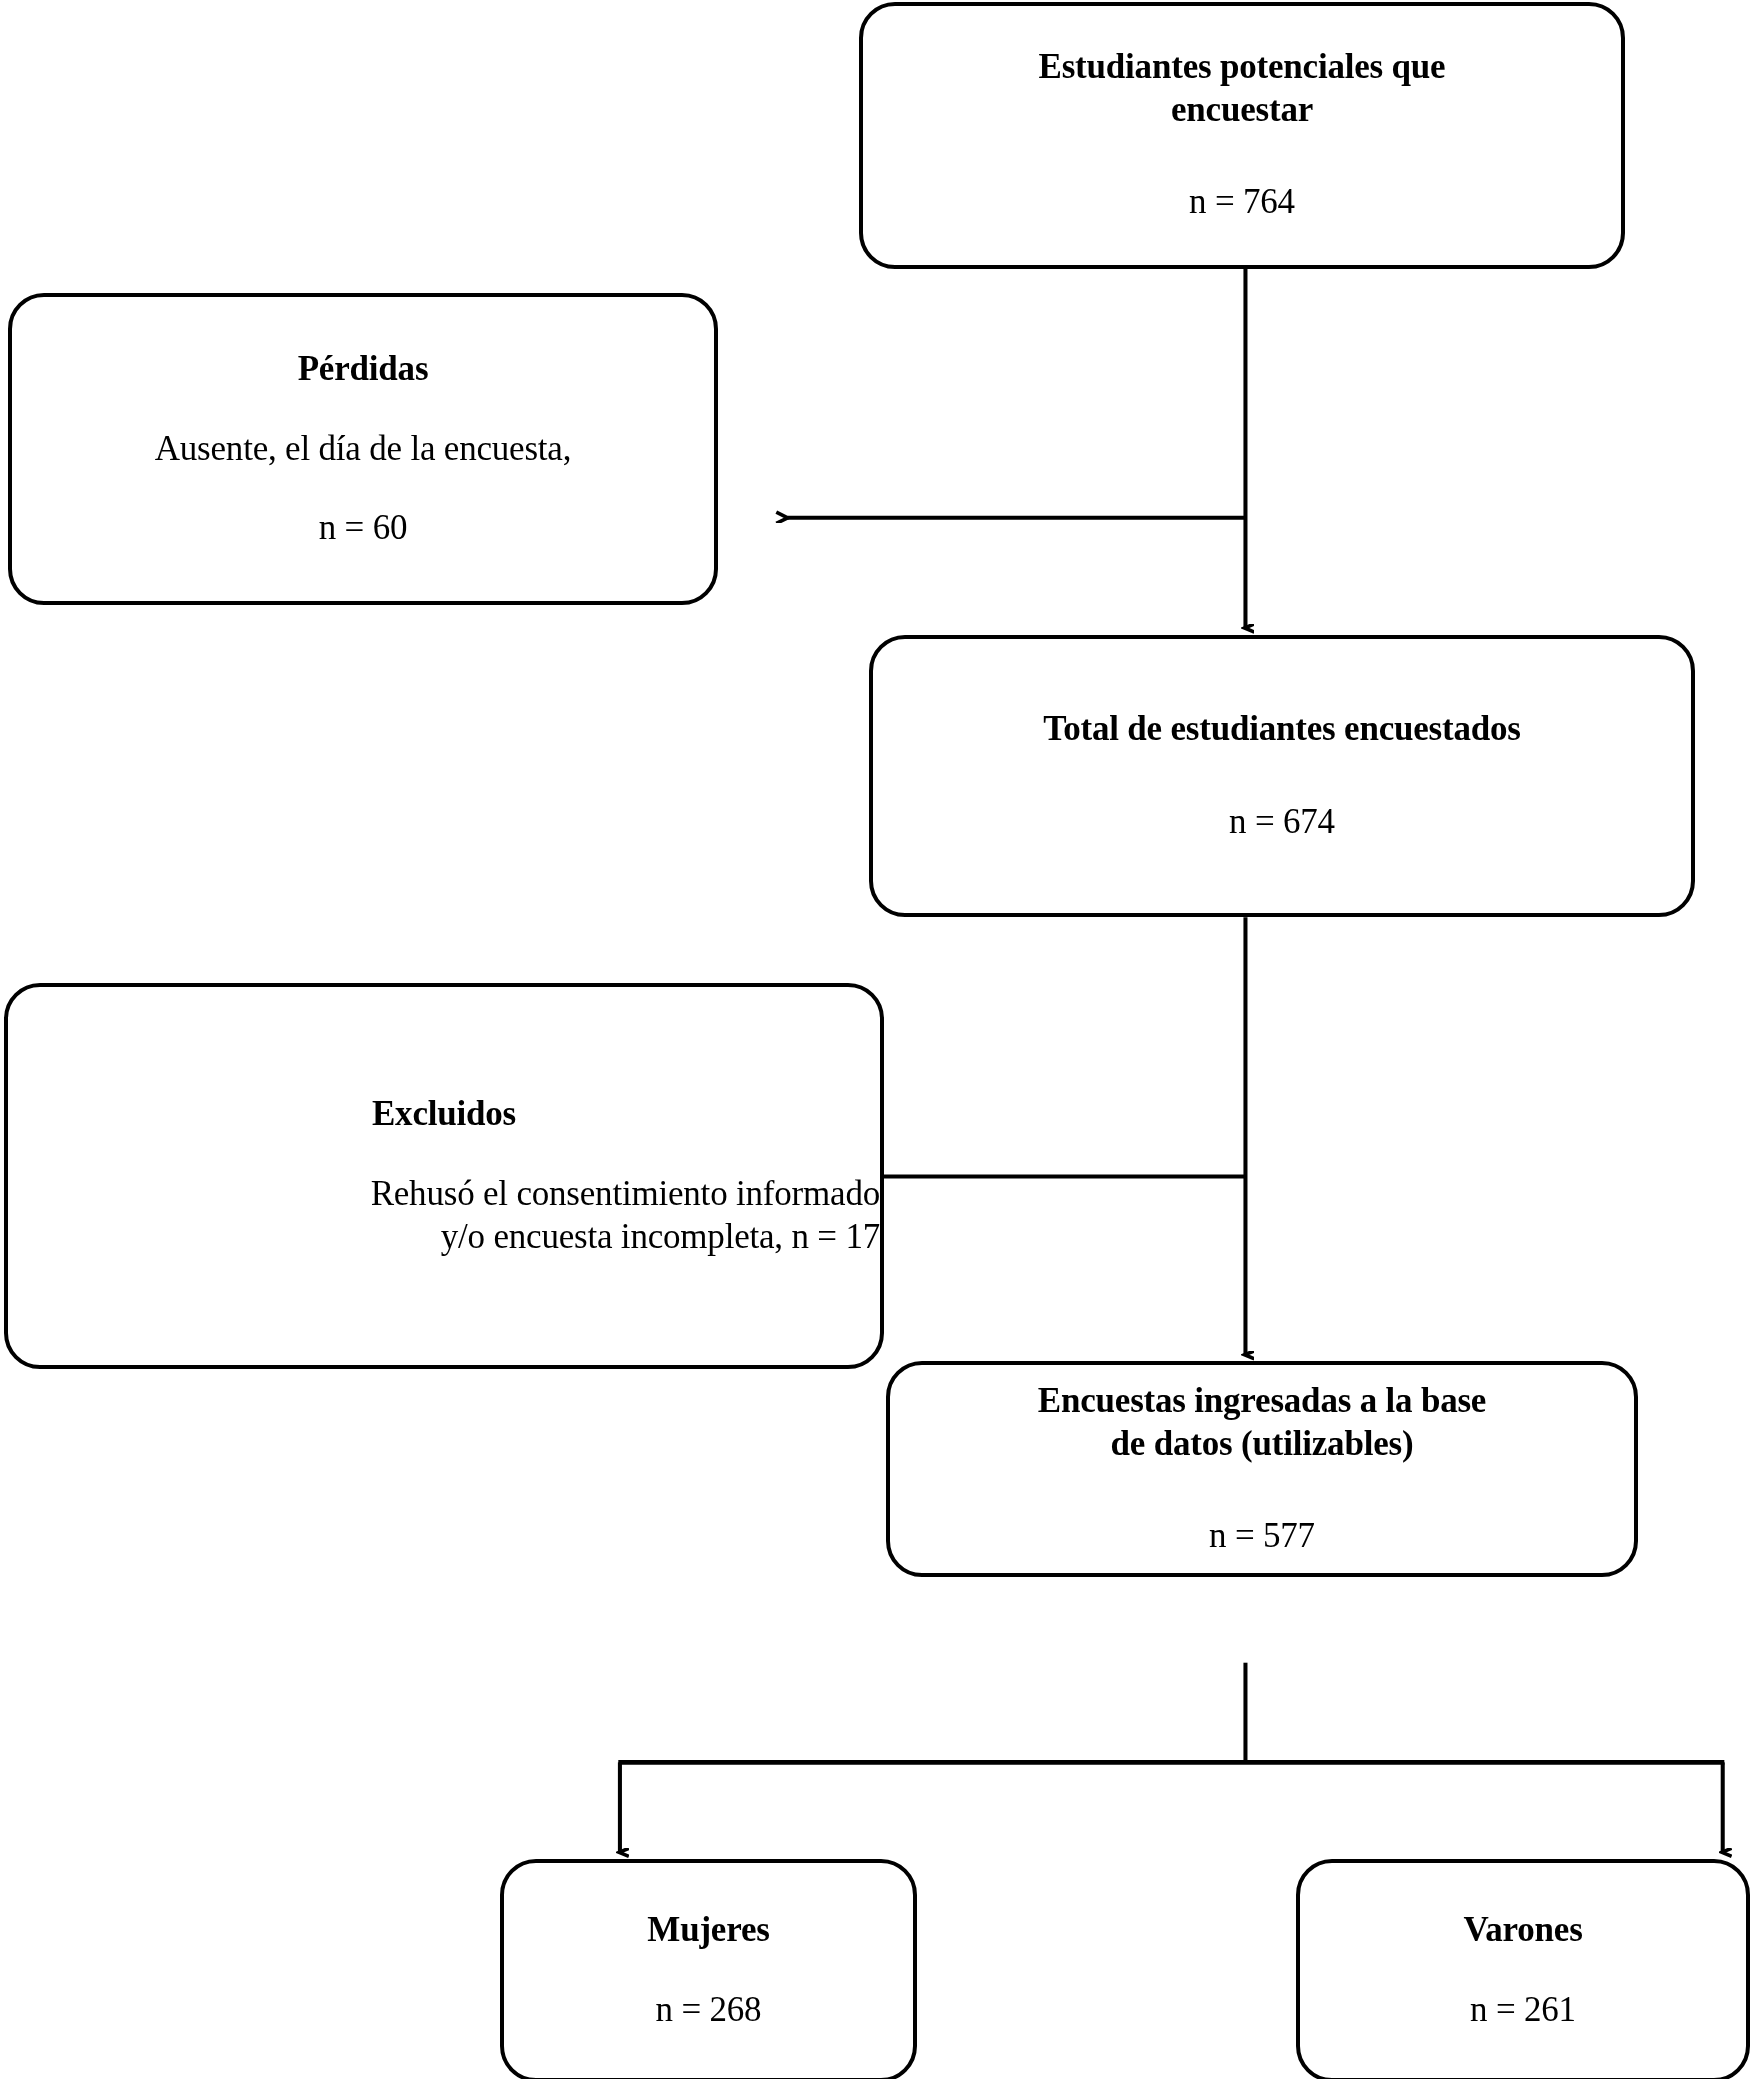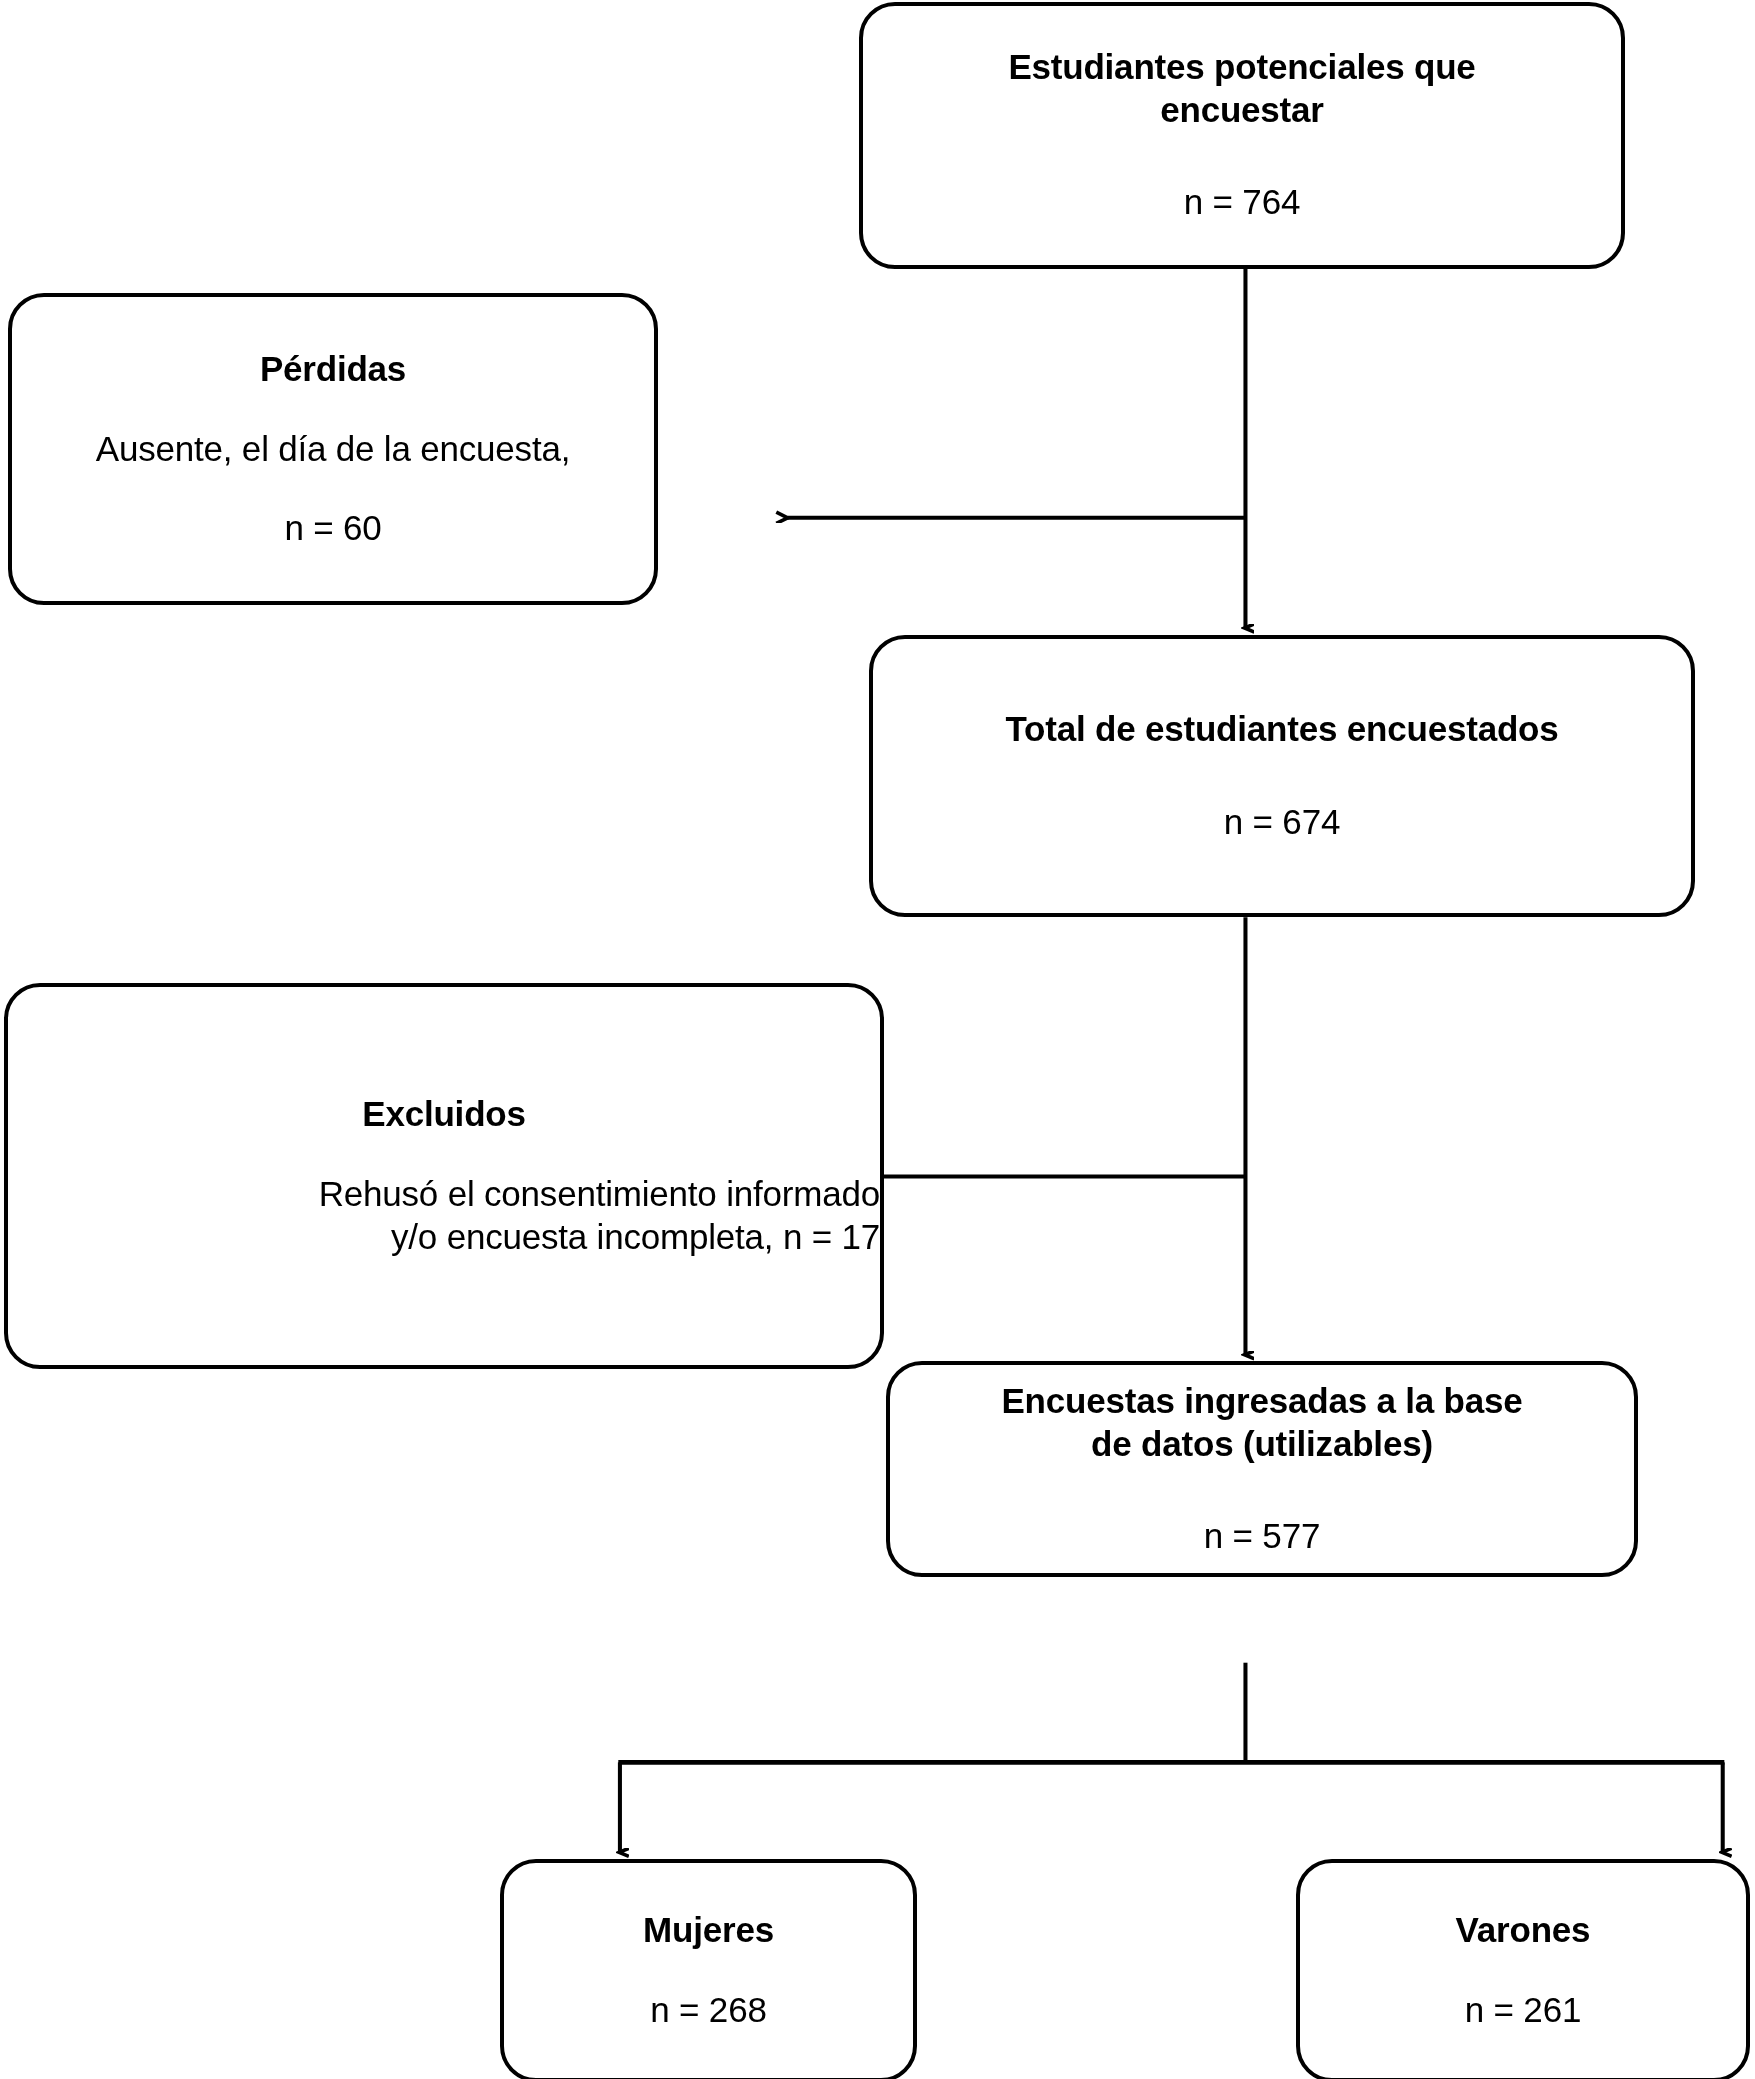--- a/index.html
+++ b/index.html
@@ -32,41 +32,42 @@
     box-sizing: border-box;
     border: 4px solid #000000;
     border-radius: 36px;
     background: #ffffff;
     display: flex;
     flex-direction: column;
     align-items: center;
     justify-content: center;
     text-align: center;
     color: #000000;
+    font-family: Liberation Serif, serif;
   }
   .node-title {
     font-weight: bold;
     font-size: 35px;
     line-height: 1.22;
     letter-spacing: -0.2px;
     white-space: pre-line;
   }
   .node-sub {
     font-weight: normal;
     font-size: 35px;
     line-height: 1.22;
     letter-spacing: -0.2px;
     white-space: pre-line;
   }
   .gap-lg { height: 50px; }
   .gap-md { height: 37px; }
 
   
   #node-potential   { left: 859px; top: 1.6px;    width: 766px;  height: 267px; }
-  #node-losses      { left: 8px;   top: 293px;  width: 650px;  height: 312px; }
+  #node-losses      { left: 8px;   top: 293px;  width: 710px;  height: 312px; }
   #node-surveyed    { left: 869px; top: 635px;  width: 826px;  height: 282px; }
   #node-excluded    { left: 4px;    top: 983px; width: 880px;  height: 386px; }
   #node-entered     { left: 886px; top: 1361px; width: 752px;  height: 216px; }
   #node-women       { left: 500px;  top: 1859px; width: 417px;  height: 223px; }
   #node-men         { left: 1296px; top: 1859px; width: 454px;  height: 223px; }
 
   #node-excluded .node-sub { text-align: right; width: 100%; padding-left: 42px; box-sizing: border-box; }
 </style>
 </head>
 <body>

